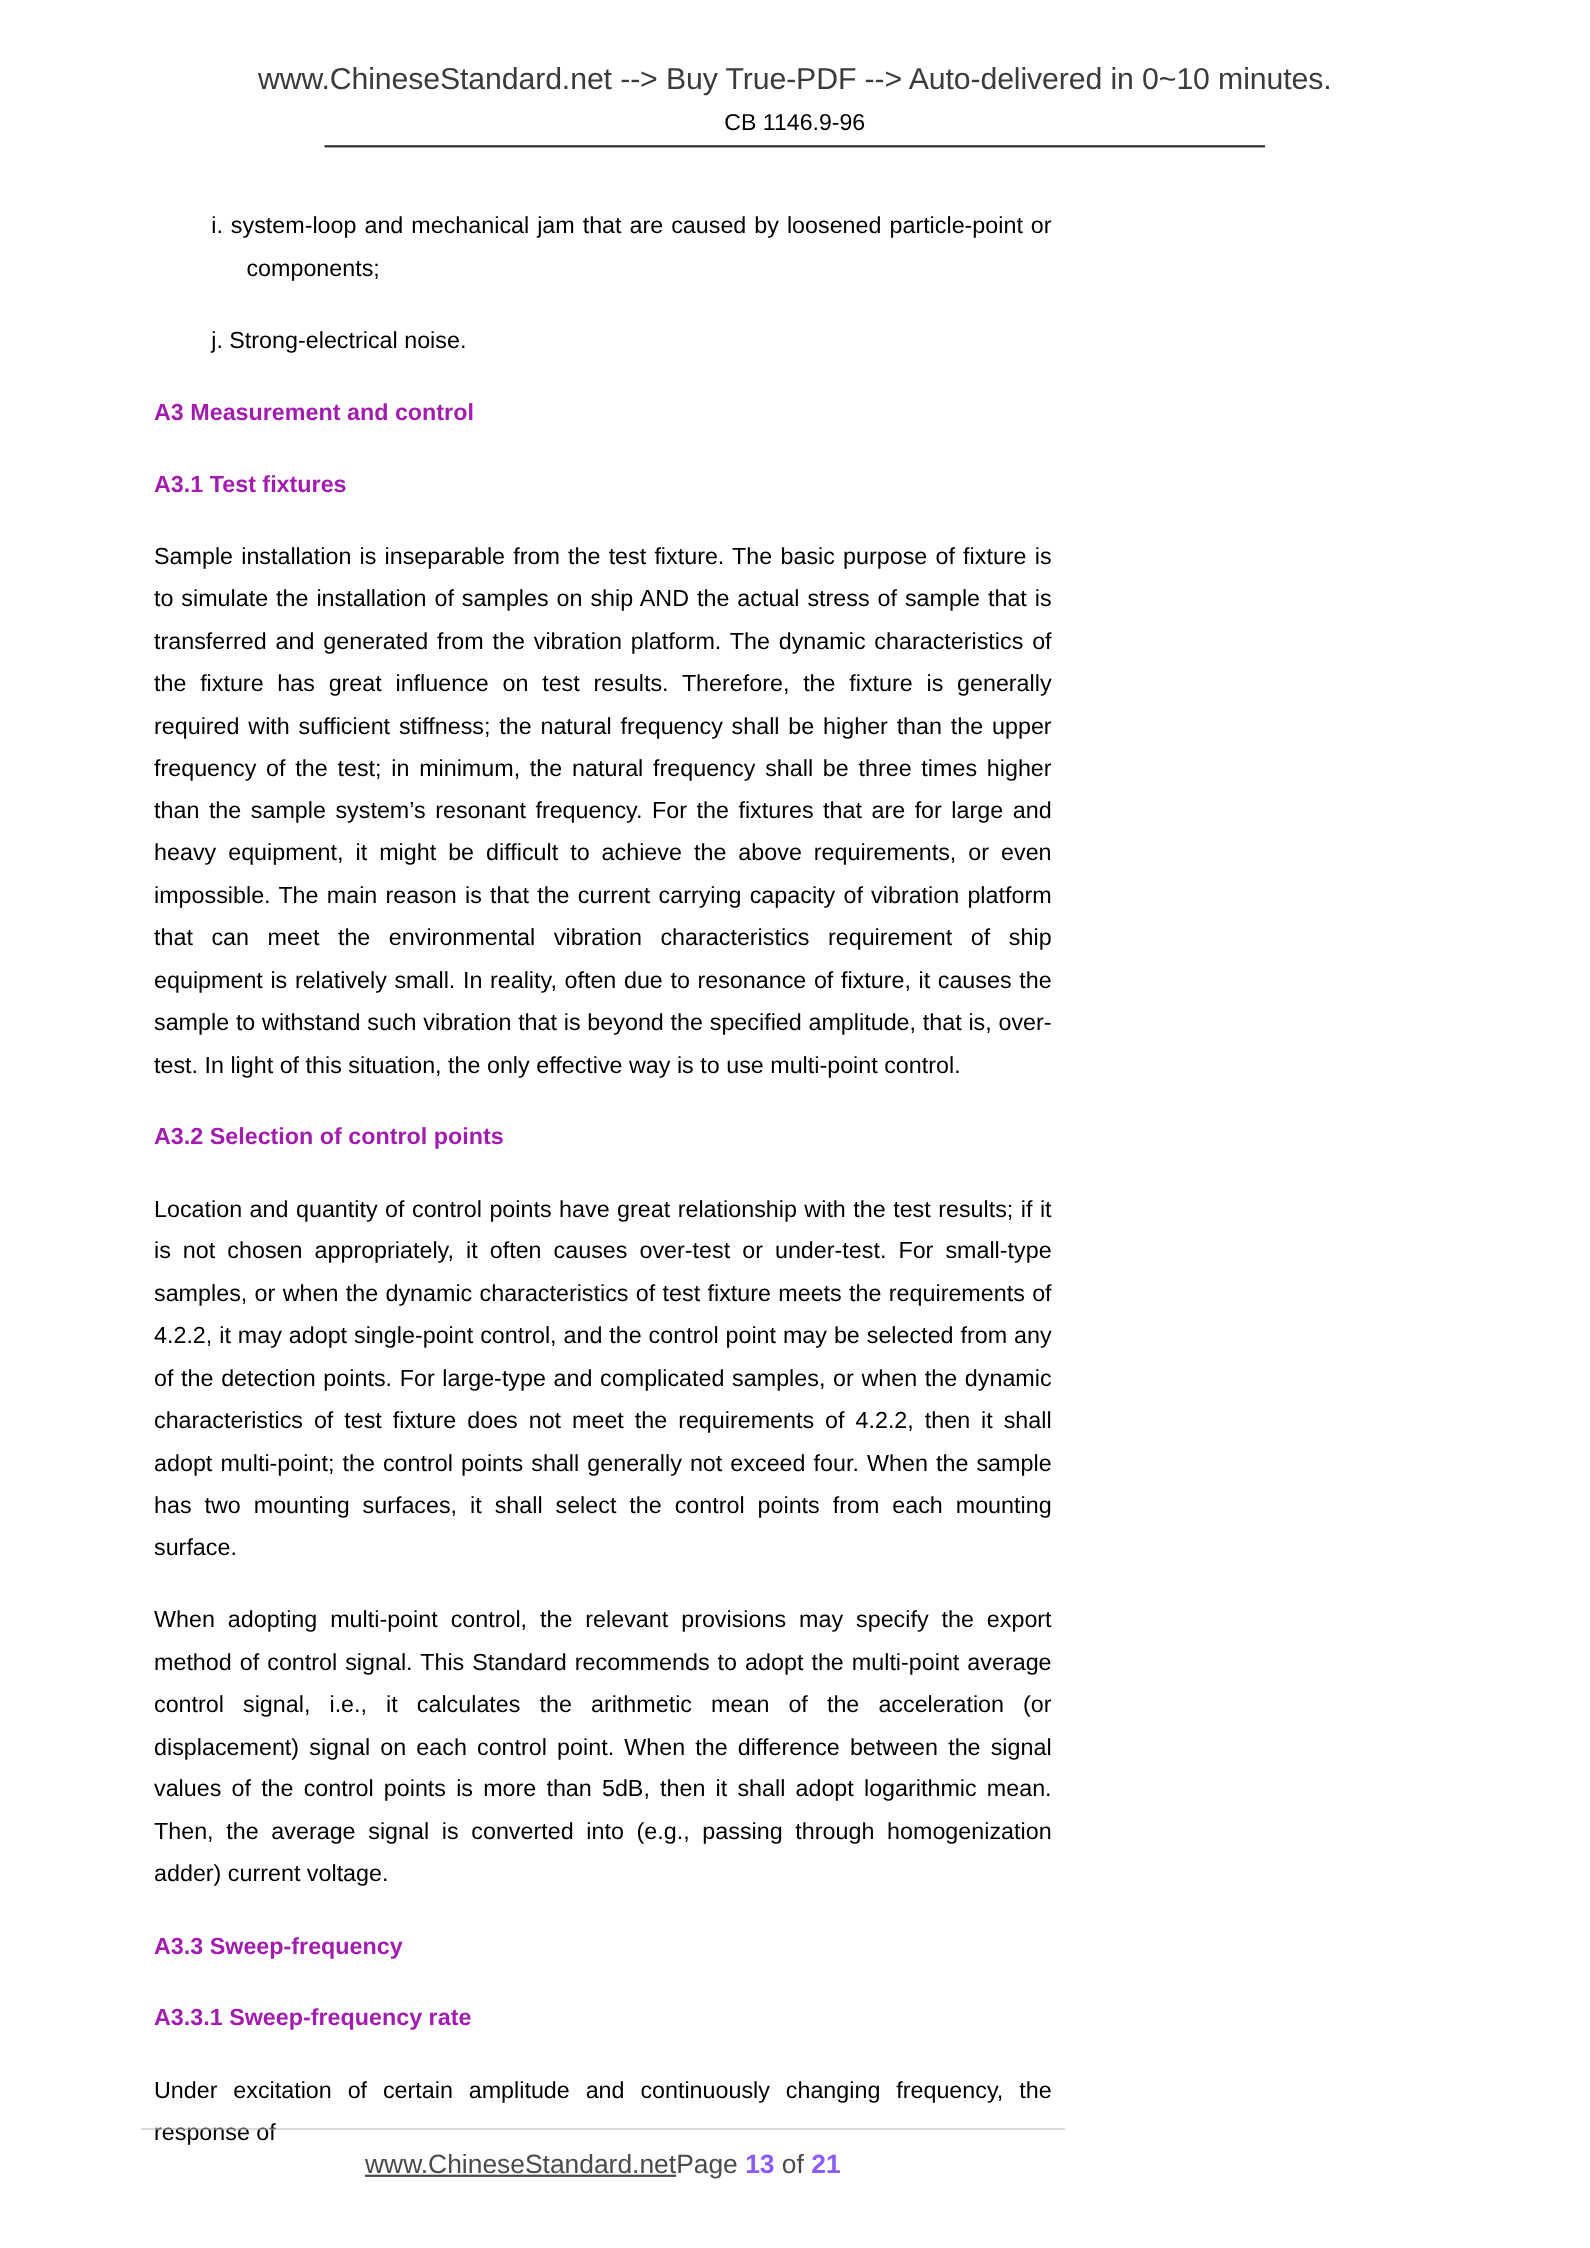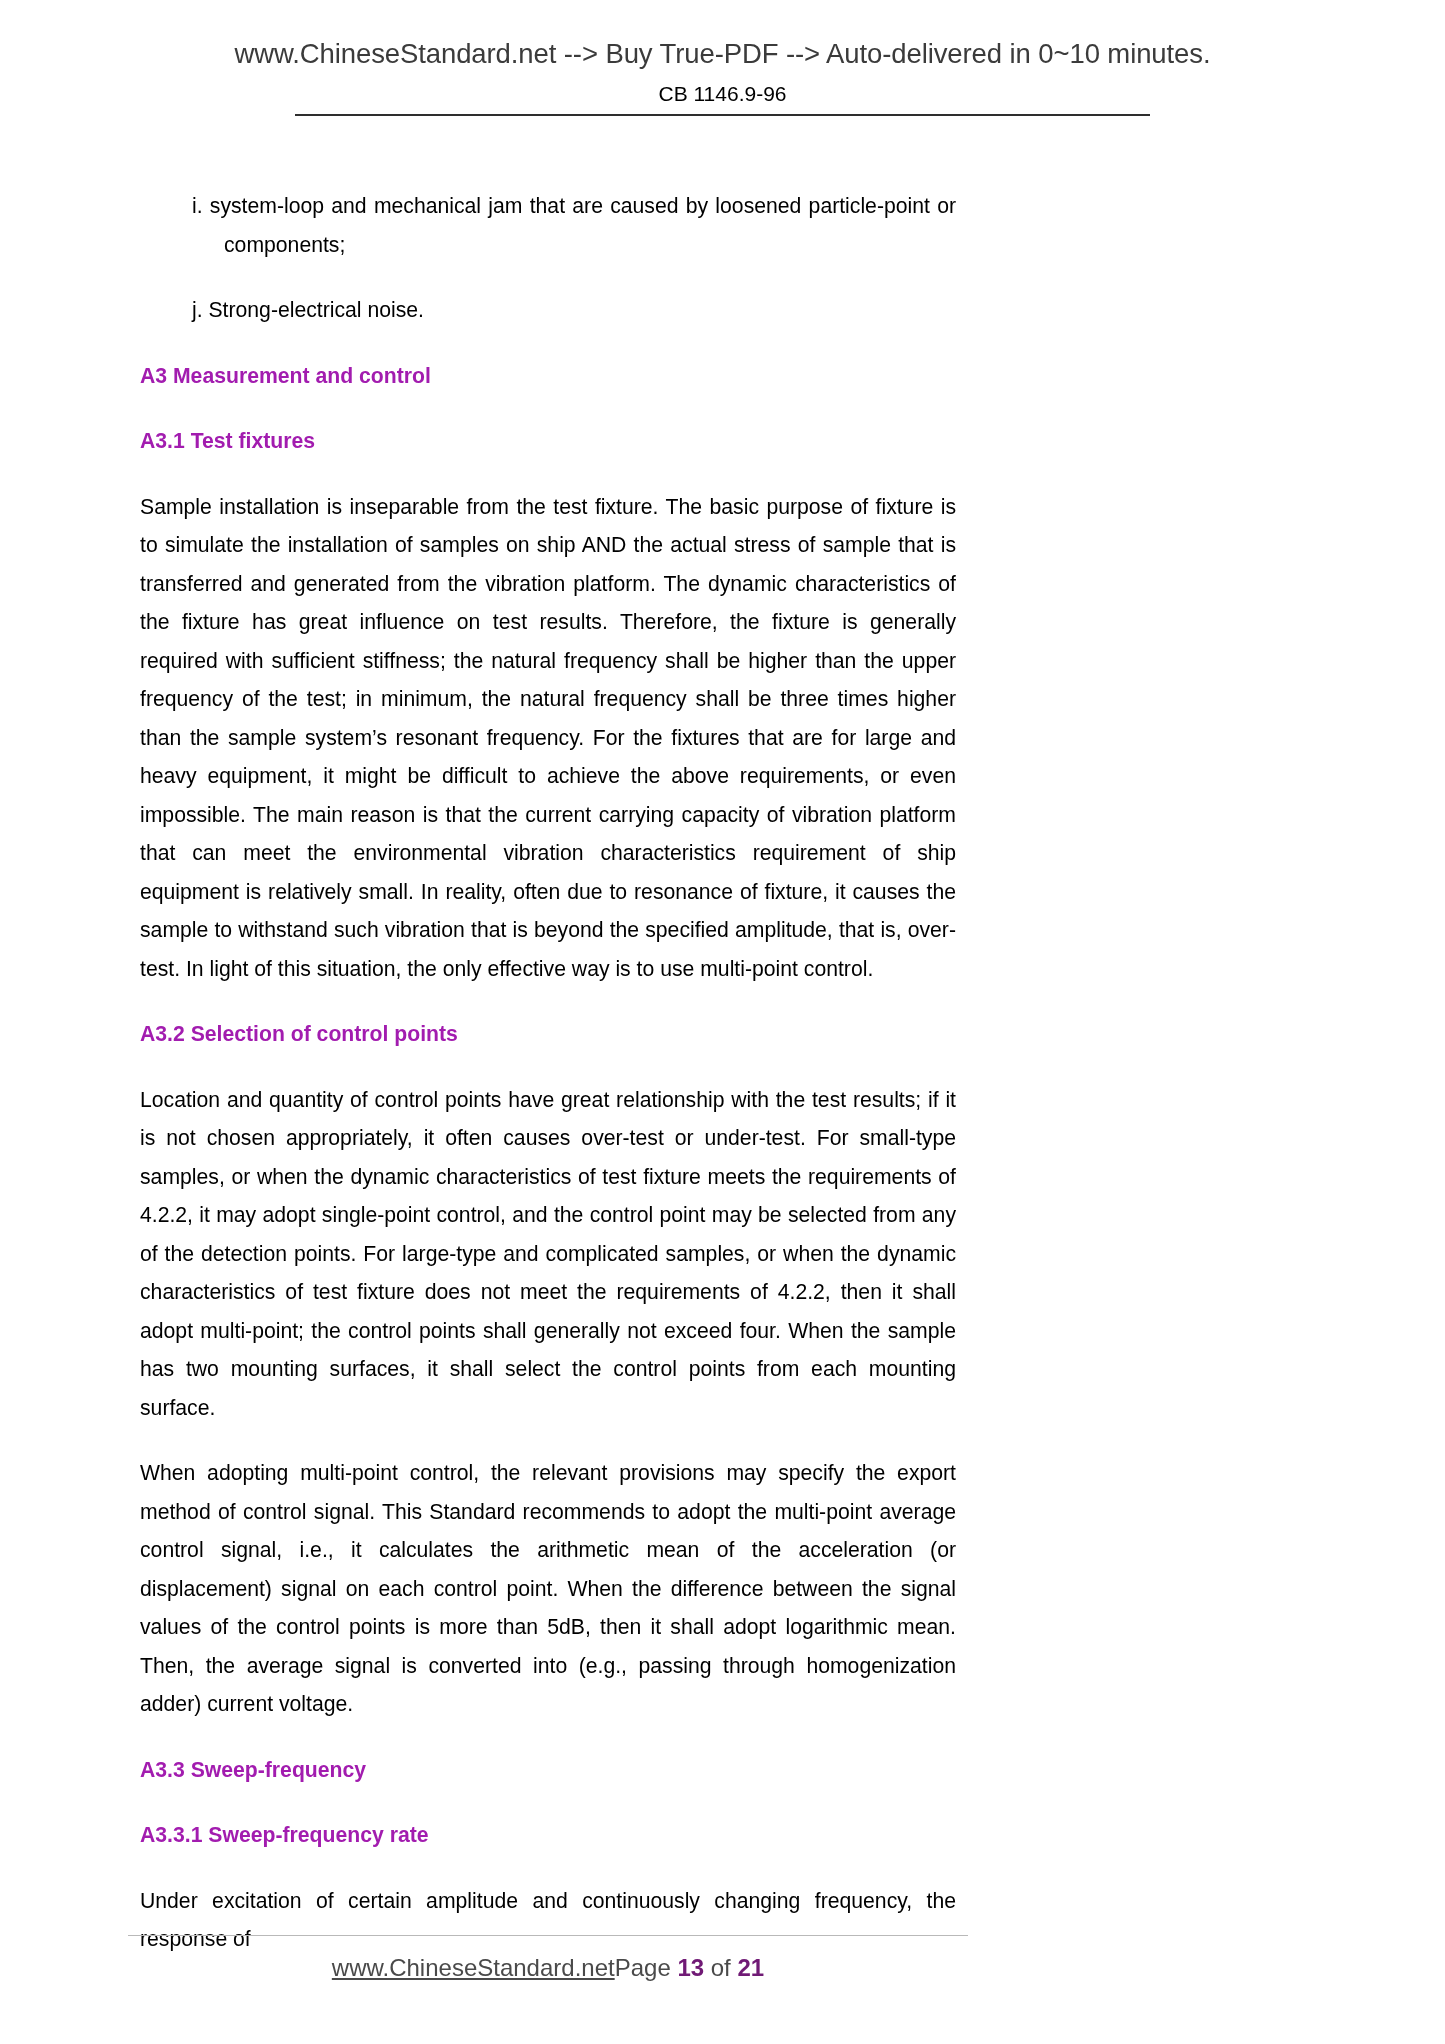--- a/index.html
+++ b/index.html
@@ -20,21 +20,21 @@
     box-sizing: border-box;
     overflow: hidden;
   }
 
   
   .doc-header {
     position: absolute;
     left: 0;
     top: 0;
     width: 100%;
-    padding-top: 38px;
+    padding-top: 56px;
   }
   .header-promo {
     text-align: center;
     font-size: 27.5px;
     color: #3b3b3b;
     letter-spacing: -0.1px;
     white-space: nowrap;
   }
   .header-stdno {
     text-align: center;
@@ -110,21 +110,21 @@
     align-items: baseline;
     font-size: 24px;
     color: #4a4a4a;
   }
   .footer-link {
     text-decoration: underline;
     color: #4a4a4a;
     cursor: pointer;
   }
   .footer-page { color: #4a4a4a; }
-  .footer-page b { color: #701a75; font-weight: bold; margin-top: 28px; }
+  .footer-page b { color: #8b5cf6; font-weight: bold; margin-top: 28px; }
 </style>
 </head>
 <body>
 
 <div class="page">
 
   <div class="doc-header">
     <div class="header-promo">www.ChineseStandard.net --&gt; Buy True-PDF --&gt; Auto-delivered in 0~10 minutes.</div>
     <div class="header-stdno">CB 1146.9-96</div>
     <div class="header-rule"></div>

